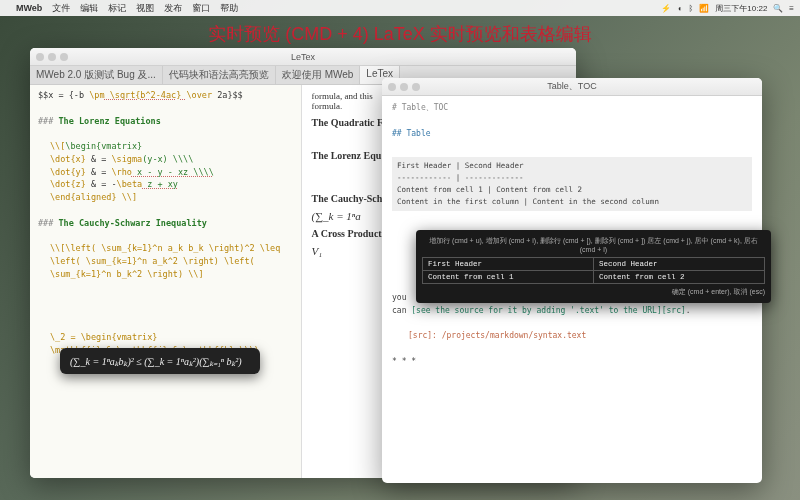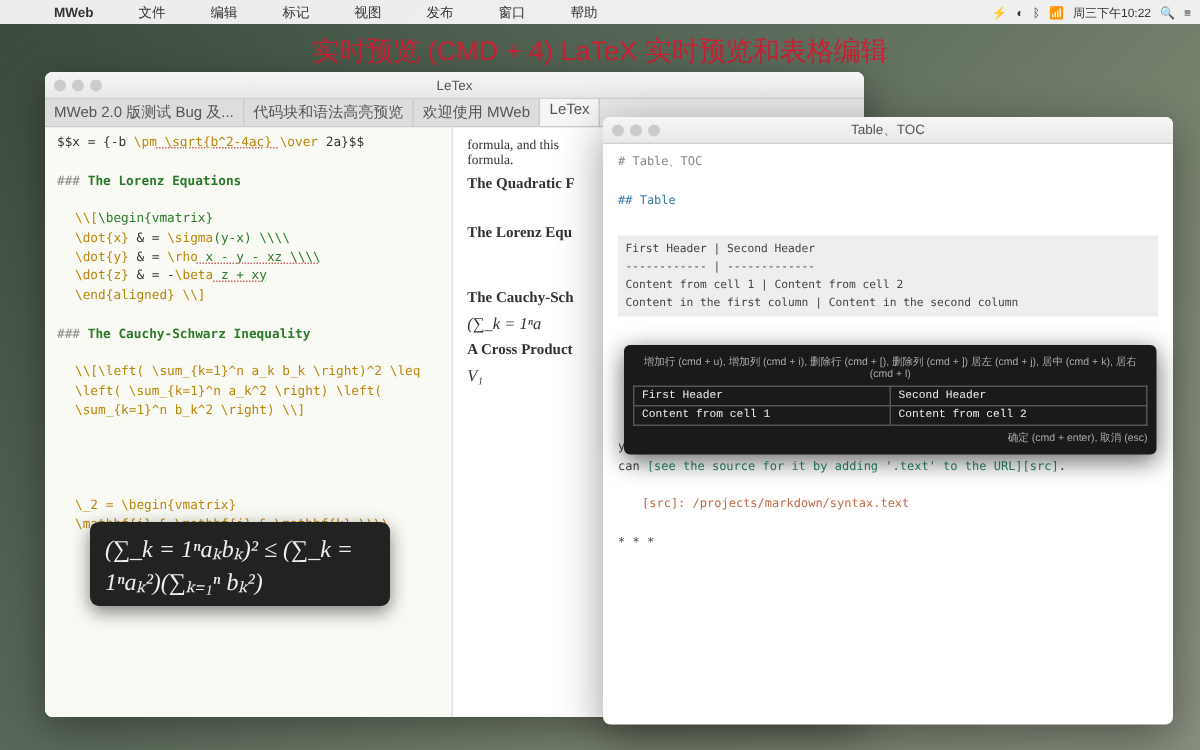--- a/index.html
+++ b/index.html
@@ -5,21 +5,21 @@
 * { margin: 0; padding: 0; box-sizing: border-box; }
 body {
   font-family: -apple-system, "Helvetica Neue", sans-serif;
   width: 800px; height: 500px;
   background: linear-gradient(135deg, #3a4a3a 0%, #5a6a5a 40%, #7a8570 70%, #8a9080 100%);
   position: relative; overflow: hidden; font-size: 9px;
 }
 .menubar {
   position: absolute; top: 0; left: 0; right: 0; height: 16px;
   background: rgba(245,245,245,0.95); display: flex; align-items: center;
-  padding: 0 6px; font-size: 9px; color: #333; gap: 20px;
+  padding: 0 6px; font-size: 9px; color: #333;
 }
 .menubar .mitem { margin-right: 10px; }
 .menubar .right { margin-left: auto; display: flex; gap: 6px; align-items: center; }
 .menubar .right span { font-size: 8px; }
 .page-title {
   position: absolute; top: 22px; left: 0; right: 0; text-align: center;
   font-size: 18px; color: #c23; font-weight: 500;
 }
 .window {
   position: absolute; background: #fff; border-radius: 5px;
@@ -54,29 +54,29 @@
   overflow: hidden; font-family: Georgia, serif;
 }
 .preview h4 { font-size: 10px; margin: 6px 0; font-weight: bold; }
 .preview .formula { font-family: serif; font-style: italic; margin: 4px 0; font-size: 11px; }
 .win-left { top: 48px; left: 30px; width: 546px; height: 430px; }
 .win-left .body { display: flex; flex: 1; }
 .win-left .editor { width: 50%; border-right: 1px solid #ddd; }
 .win-left .preview { width: 50%; }
 .tooltip {
   position: absolute; background: #222; color: #eee; border-radius: 6px;
-  padding: 6px 10px; font-family: serif; font-style: italic; font-size: 16px;
+  padding: 6px 10px; font-family: serif; font-style: italic; font-size: 10px;
   box-shadow: 0 4px 12px rgba(0,0,0,0.5);
 }
 .tooltip::before {
   content: ''; position: absolute; top: -6px; left: 50%; margin-left: -6px;
   border: 6px solid transparent; border-bottom-color: #222;
 }
 .tip1 { top: 348px; left: 60px; width: 200px; }
-.win-right { top: 78px; left: 402px; width: 380px; height: 405px; }
+.win-right { top: 78px; left: 382px; width: 380px; height: 405px; }
 .win-right .body { display: flex; flex: 1; overflow: hidden; }
 .mdpane {
   width: 100%; padding: 6px 10px; font-family: Menlo, monospace; font-size: 8px;
   line-height: 1.6; color: #444; overflow: hidden;
 }
 .mdpane .h1 { color: #888; }
 .mdpane .h2 { color: #3a7aaa; }
 .mdpane .tbl-raw { background: #eee; padding: 3px 5px; margin: 4px 0; font-size: 7.5px; }
 .mdpane .link { color: #2a8a6a; }
 .mdpane .code { color: #c06a4a; }

